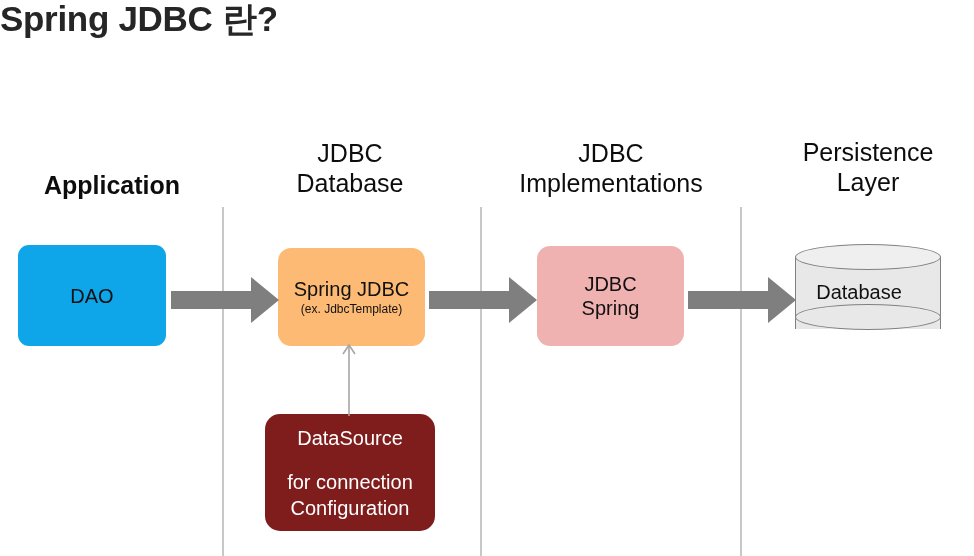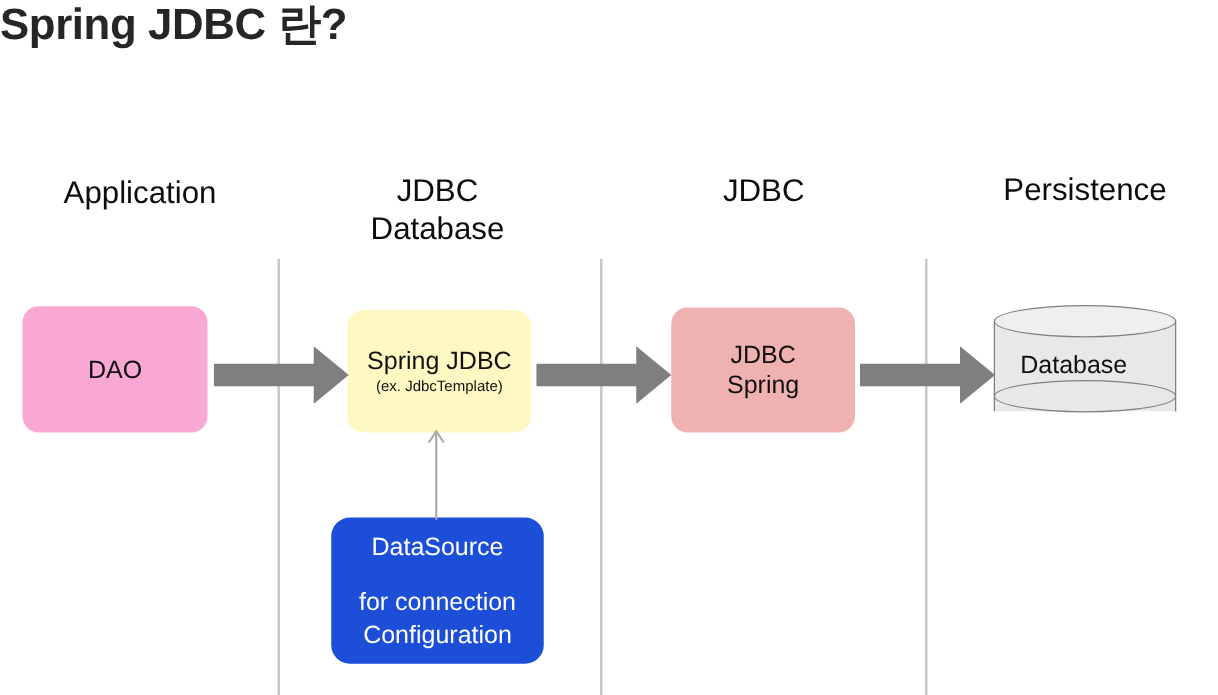--- a/index.html
+++ b/index.html
@@ -62,33 +62,34 @@
     box-sizing: border-box;
     border-radius: 13px;
     display: flex;
     flex-direction: column;
     align-items: center;
     justify-content: center;
     text-align: center;
   }
   .box-dao {
     left: 18px;  top: 245px;  width: 148px; height: 101px;
-    background: #f9a8d4;
+    background: #0ea5e9;
+    border-radius: 11px;
   }
   .box-springjdbc {
     left: 278px; top: 248px;  width: 147px; height: 98px;
-    background: #fef9c3;
+    background: #fdba74;
   }
   .box-jdbcdriver {
     left: 537px; top: 246px;  width: 147px; height: 100px;
     background: #f0b1b1;
   }
   .box-datasource {
     left: 265px; top: 414px;  width: 170px; height: 117px;
-    background: #1d4ed8;
+    background: #7f1d1d;
     border-radius: 15px;
   }
 
   .box-label {
     font-size: 20px;
     line-height: 24px;
     color: #111111;
   }
   .box-sublabel {
     font-size: 12px;
@@ -156,36 +157,38 @@
 <body>
 
 <div class="slide-title">Spring JDBC 란?</div>
 
 <div class="diagram">
 
   <div class="divider" style="left:222px;"></div>
   <div class="divider" style="left:480px;"></div>
   <div class="divider" style="left:740px;"></div>
 
-  <div class="col-header" style="left:10px; top:139px; width:204px;">
+  <div class="col-header" style="left:10px; top:170px; width:204px;font-weight:bold;">
     <div>Application</div>
     <div></div>
   </div>
 
   <div class="col-header" style="left:248px; top:138px; width:204px;">
     <div>JDBC</div>
     <div>Database</div>
   </div>
 
   <div class="col-header" style="left:500px; top:138px; width:222px;">
     <div>JDBC</div>
+    <div>Implementations</div>
   </div>
 
   <div class="col-header" style="left:766px; top:137px; width:204px;text-align:center;">
     <div>Persistence</div>
+    <div>Layer</div>
   </div>
 
   <div class="box box-dao">
     <div class="box-label">DAO</div>
   </div>
 
   <div class="box box-springjdbc">
     <div class="box-label">Spring JDBC</div>
     <div class="box-sublabel">(ex. JdbcTemplate)</div>
   </div>

